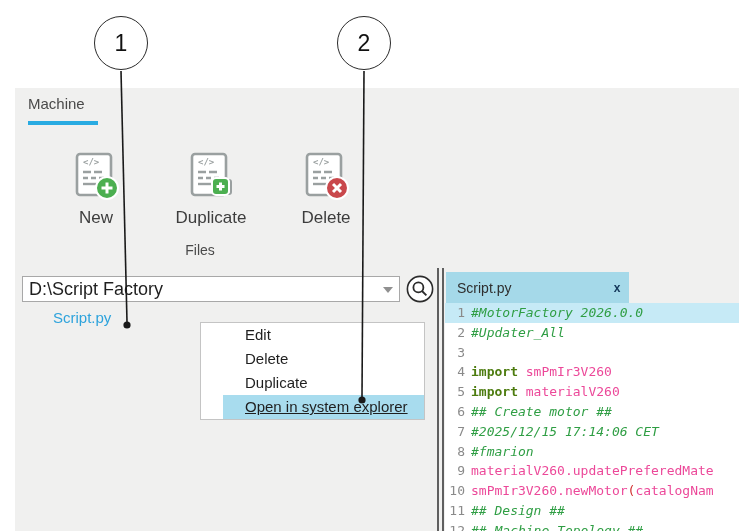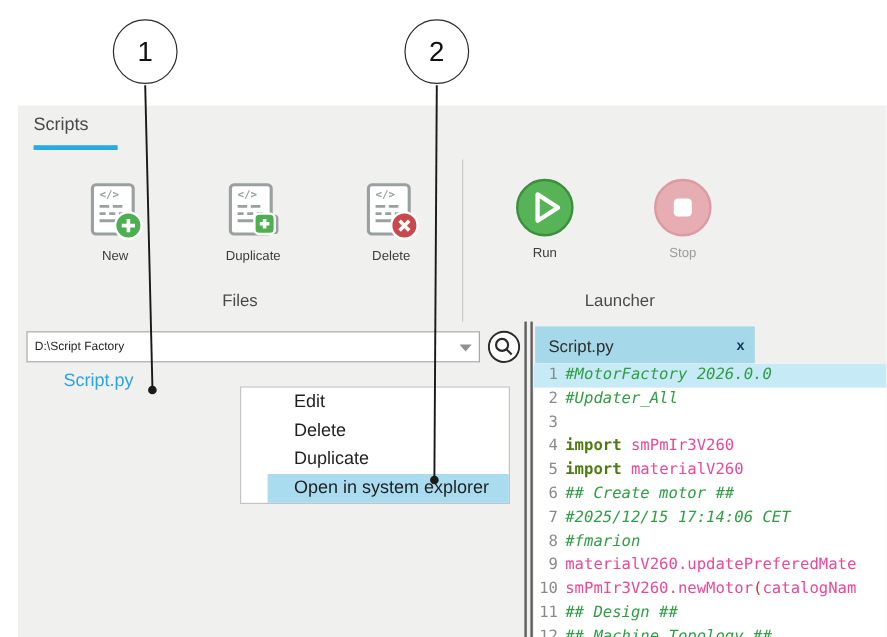--- a/index.html
+++ b/index.html
@@ -19,47 +19,47 @@
   
   .toolbar { position:absolute; left:0; top:45px; height:135px; width:100%; display:flex; }
   .tb-group { position:relative; height:100%; }
   .tb-group.files { width:370px; padding-left:33px; }
   .tb-group.launcher { width:262px; padding-left:28px; border-left:1px solid #c9c9c9; }
   .tb-buttons { display:flex; align-items:flex-start; }
   .files .tb-buttons { gap:19px; }
   .launcher .tb-buttons { gap:35px; }
   .tb-btn { width:96px; display:flex; flex-direction:column; align-items:center; cursor:default; padding-top:17px; }
   .launcher .tb-btn { width:80px; padding-top:14px; }
-  .tb-btn .cap { margin-top:6px; font-size:11px; color:#3d3d3d; }
+  .tb-btn .cap { margin-top:6px; font-size:17px; color:#3d3d3d; }
   .tb-btn.disabled .cap { color:#9c9c9c; }
   .group-caption { position:absolute; bottom:10px; left:0; width:100%; text-align:center;
     font-size:14px; color:#4a4a4a; }
   .tb-group.files .group-caption { }
   .tb-group.launcher .group-caption { padding-left:0px; }
 
   
   .content { position:absolute; left:0; top:180px; right:0; bottom:0; }
 
   
   .left-pane { position:absolute; left:0; top:0; width:422px; height:100%; }
   .path-row { position:absolute; left:7px; top:8px; height:26px; display:flex; align-items:center; }
   .combo { position:relative; width:378px; height:26px; background:#ffffff; border:1px solid #a8a8a8; }
   .combo input { position:absolute; left:0; top:0; width:352px; height:24px; border:none; outline:none;
-    background:transparent; font-family:"Liberation Sans",sans-serif; font-size:10px; color:#1f1f1f; padding:0 0 0 6px; }
+    background:transparent; font-family:"Liberation Sans",sans-serif; font-size:18px; color:#1f1f1f; padding:0 0 0 6px; }
   .combo .arrow { position:absolute; right:6px; top:10px; width:0; height:0;
     border-left:5px solid transparent; border-right:5px solid transparent; border-top:6px solid #909090; }
   .search-btn { margin-left:6px; width:28px; height:28px; cursor:pointer; }
   .file-list { position:absolute; left:0; top:40px; width:100%; }
   .file-item { padding-left:38px; height:20px; line-height:20px; font-size:15px; color:#2ea3dc; cursor:pointer; }
 
   
   .context-menu { position:absolute; left:185px; top:54px; width:225px; background:#ffffff;
     border:1px solid #c4c4c4; z-index:10; }
   .menu-item { height:24px; line-height:24px; padding-left:22px; font-size:15px; color:#1f1f1f; cursor:pointer;margin-left:22px; }
-  .menu-item.highlighted { background:#a8dcee; }
+  .menu-item.highlighted { background:#a8dcee;text-decoration:underline; }
 
   
   .splitter { position:absolute; left:421px; top:0px; width:9px; height:100%; }
   .splitter .bar { position:absolute; top:0; width:2px; height:100%; background:#5f5f5f; }
   .splitter .bar.b1 { left:1px; } .splitter .bar.b2 { left:6px; }
 
   
   .editor-pane { position:absolute; left:430px; right:0; top:0; bottom:0; overflow:hidden; }
   .edit-tabbar { position:absolute; left:0; top:4px; height:31px; width:100%; }
   .edit-tab { position:absolute; left:1px; top:0; width:183px; height:31px; background:#a5d9e9;
@@ -90,21 +90,21 @@
 </style>
 </head>
 <body>
 
 <div id="screen">
 
   <div class="panel">
 
     <div class="tabstrip">
       <div class="scripts-tab">
-        <div class="lbl">Scripts</div>
+        <div class="lbl">Machine</div>
         <div class="underline"></div>
       </div>
     </div>
 
     <div class="toolbar">
 
       <div class="tb-group files">
         <div class="tb-buttons">
           <div class="tb-btn">
             <span>
@@ -149,43 +149,20 @@
                 <line x1="31" y1="34" x2="39" y2="42" stroke="#ffffff" stroke-width="3"></line>
                 <line x1="39" y1="34" x2="31" y2="42" stroke="#ffffff" stroke-width="3"></line>
               </svg>
             </span>
             <span class="cap">Delete</span>
           </div>
         </div>
         <div class="group-caption">Files</div>
       </div>
 
-      <div class="tb-group launcher">
-        <div class="tb-buttons">
-          <div class="tb-btn">
-            <span>
-              <svg class="icon-svg" width="52" height="52" viewBox="0 0 52 52">
-                <circle cx="26" cy="26" r="23" fill="#56b456" stroke="#3d8f3f" stroke-width="2"></circle>
-                <path d="M 20 15 L 20 37 L 37 26 Z" fill="#56b456" stroke="#ffffff" stroke-width="3.6" stroke-linejoin="round"></path>
-              </svg>
-            </span>
-            <span class="cap">Run</span>
-          </div>
-          <div class="tb-btn disabled">
-            <span>
-              <svg class="icon-svg" width="52" height="52" viewBox="0 0 52 52">
-                <circle cx="26" cy="26" r="23" fill="#e6aeb2" stroke="#dc9ba0" stroke-width="2"></circle>
-                <rect x="18.5" y="18.5" width="15" height="15" rx="3.5" fill="#ffffff"></rect>
-              </svg>
-            </span>
-            <span class="cap">Stop</span>
-          </div>
-        </div>
-        <div class="group-caption">Launcher</div>
-      </div>
     </div>
 
     <div class="content">
 
       <div class="left-pane">
         <div class="path-row">
           <div class="combo">
             <input type="text" value="D:\Script Factory" style="">
             <div class="arrow"></div>
           </div>

